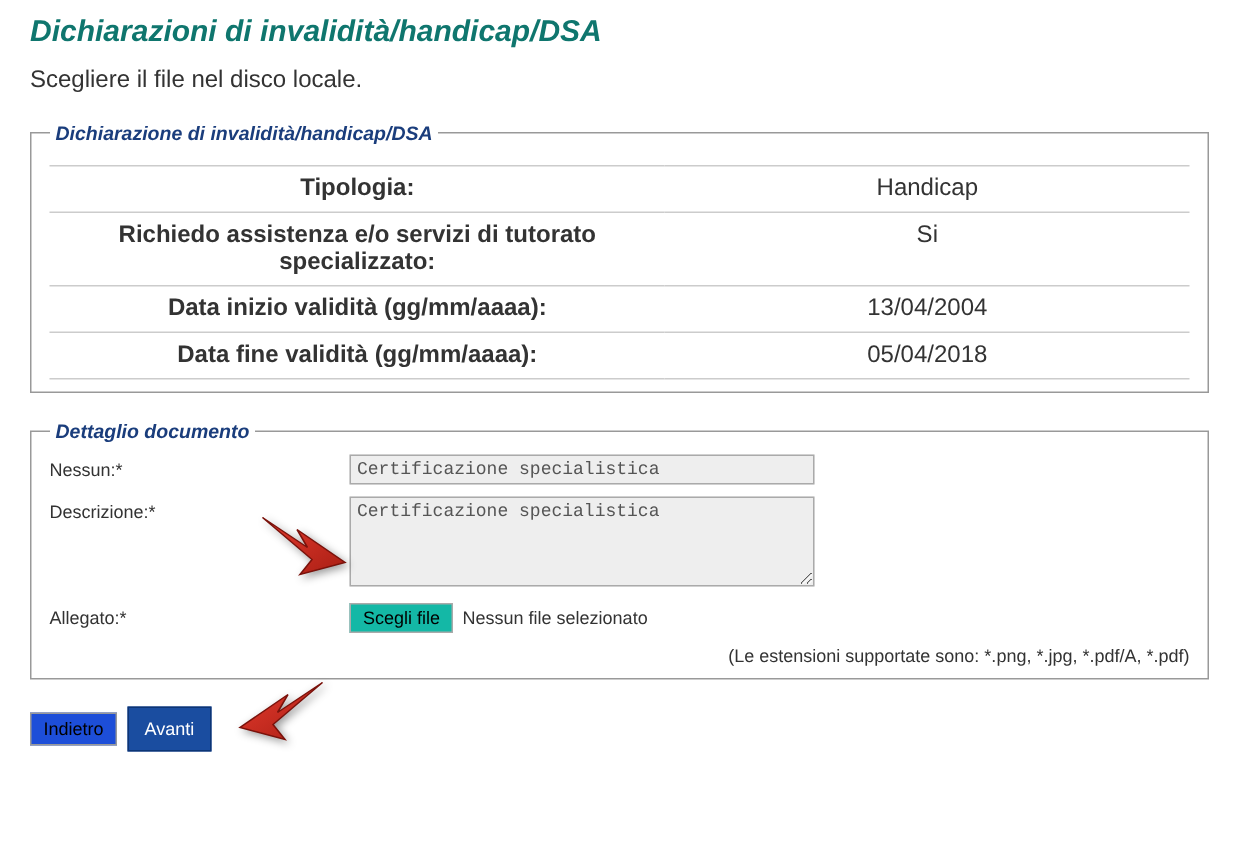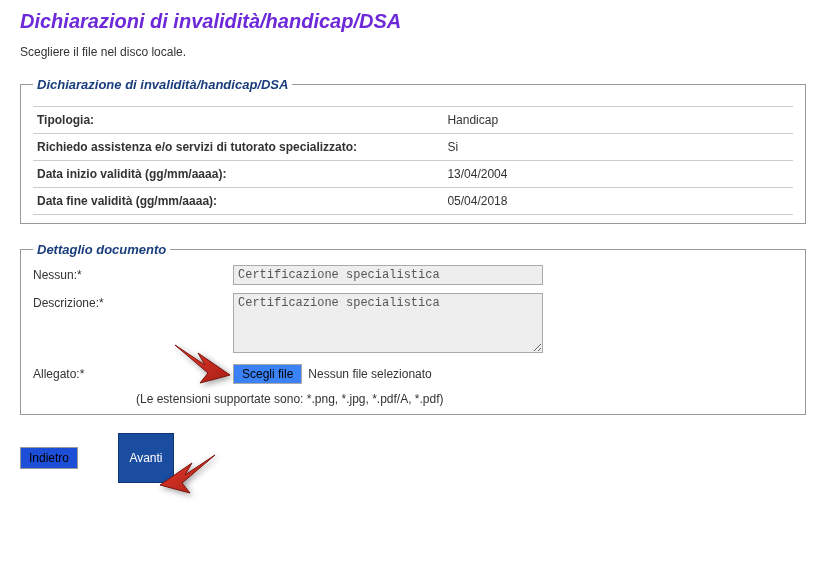--- a/index.html
+++ b/index.html
@@ -14,25 +14,25 @@
       background: #fff;
       padding: 10px 20px 60px 20px;
       width: 826px;
       position: relative;
     }
     h1.page-title {
       font-family: Verdana, Geneva, sans-serif;
       font-size: 20px;
       font-weight: bold;
       font-style: italic;
-      color: #6d28d9;
+      color: #0f766e;
       margin-bottom: 12px;
     }
     .subtitle {
-      font-size: 12px;
+      font-size: 16px;
       color: #333;
       margin-bottom: 18px;
     }
     fieldset {
       border: 1px solid #999;
       padding: 8px 12px 8px 12px;
       margin-bottom: 18px;
     }
     legend {
       font-weight: bold;
@@ -46,21 +46,22 @@
       border-collapse: collapse;
       margin-top: 6px;
     }
     table.info-table tr {
       border-top: 1px solid #ccc;
       border-bottom: 1px solid #ccc;
     }
     table.info-table td {
       padding: 6px 4px;
       vertical-align: top;
-      font-size: 12px;
+      font-size: 16px;
+      text-align: center;
     }
     table.info-table td.label-cell {
       font-weight: bold;
       width: 54%;
     }
     table.info-table td.value-cell {
       font-weight: normal;
     }
     .form-row {
       display: flex;
@@ -97,53 +98,53 @@
     }
     .file-row .form-field {
       display: flex;
       align-items: center;
       gap: 6px;
     }
     button.file-btn {
       font-family: Arial, sans-serif;
       font-size: 12px;
       padding: 2px 8px;
-      background: #3b82f6;
+      background: #14b8a6;
       border: 1px solid #aaa;
       cursor: pointer;
     }
     .file-status {
       font-size: 12px;
     }
     .extensions-note {
       font-size: 12px;
       margin-left: 103px;
       margin-top: 8px;
+      text-align: right;
     }
     .actions {
       margin-top: 6px;
     }
     button.btn-back {
       font-family: Verdana, sans-serif;
       font-size: 12px;
       padding: 3px 8px;
       background: #1d4ed8;
       border: 1px solid #999;
       cursor: pointer;
       margin-right: 4px;
     }
     button.btn-next {
       font-family: Verdana, sans-serif;
       font-size: 12px;
-      padding: 17px 10px;
+      padding: 7px 10px;
       background: #1a4da0;
       color: #fff;
       border: 1px solid #0d3575;
       cursor: pointer;
-      margin-left: 33px;
     }
     .arrow {
       position: absolute;
       pointer-events: none;
     }
     .arrow svg {
       filter: drop-shadow(2px 2px 3px rgba(0,0,0,0.4));
     }
     .arrow1 {
       left: 170px;

